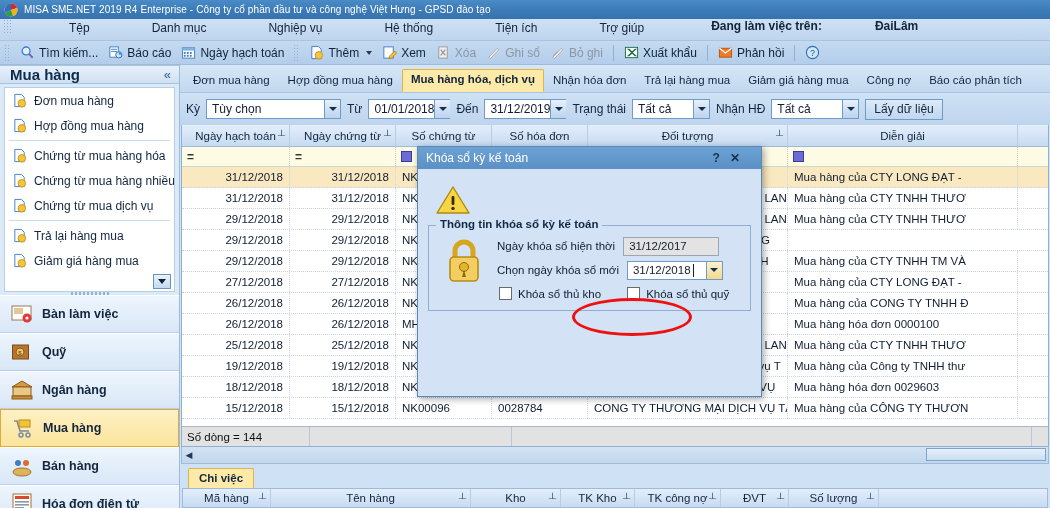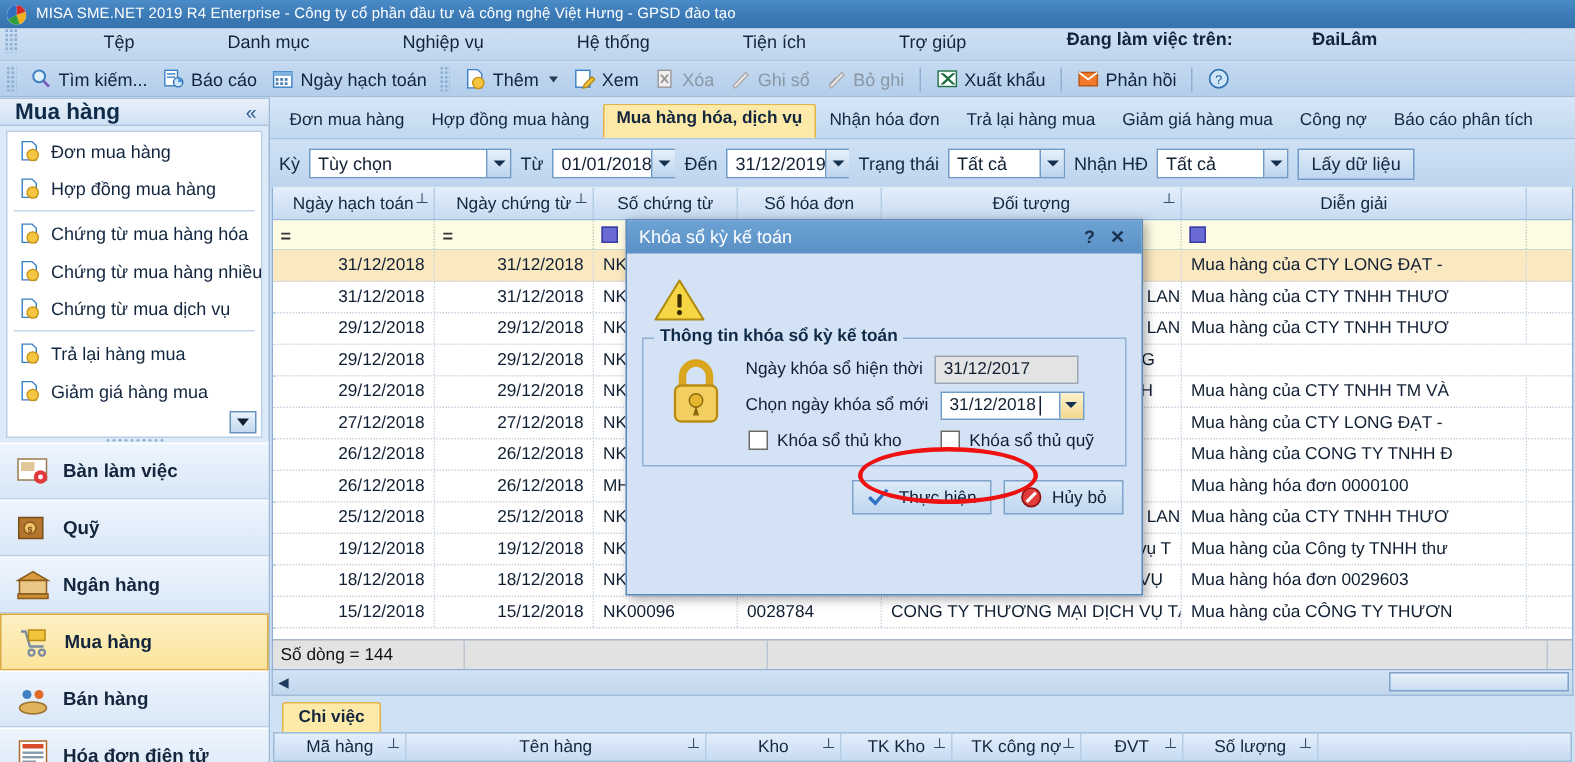--- a/index.html
+++ b/index.html
@@ -147,21 +147,21 @@
   .dhead { display:flex; height:20px; background:linear-gradient(to bottom,#e4eefb,#c6dbf1);
            border:1px solid #9fbbd8; font-size:11.5px; color:#12263f; }
   .dh { display:flex; align-items:center; justify-content:center; position:relative;
         border-right:1px solid #b6cde6; flex:none; padding:0 4px;}
   .dh .pin { position:absolute; right:4px; font-size:10px; color:#2d4a6b;}
 
   
   .modal { position:absolute; left:417px; top:146px; width:345px; height:251px;
            border:1px solid #5b88b8; background:#d3e3f5; box-shadow:2px 2px 7px rgba(0,0,0,.35); z-index:50;}
   .modal-tb { height:22px; background:linear-gradient(to bottom,#6da2d4,#5b90c6);
-              display:flex; align-items:center; padding:0 6px 0 8px; color:#fff; font-size:12px;justify-content:flex-end;}
+              display:flex; align-items:center; padding:0 16px 0 8px; color:#fff; font-size:12px;justify-content:flex-end;}
   .modal-tb .mt { flex:1; white-space:nowrap;}
   .modal-tb .mbtn { padding:0 5px; font-weight:bold; font-size:12px; color:#17324f;}
   .modal-body { padding:10px 10px 8px 10px; }
   .warn-row { display:flex; gap:10px; align-items:flex-start; padding:2px 0 6px 8px;}
   .warn-ico { width:34px; height:30px; flex:none; margin-top:4px;}
   .warn-text { font-size:11.5px; line-height:14px; color:#101f33; }
   .fieldset { border:1px solid #8fb0d4; margin-top:4px; padding:8px 8px 10px 8px; position:relative;}
   .fieldset > .legend { position:absolute; top:-8px; left:7px; background:#d3e3f5; padding:0 4px;
                         font-size:11.5px; font-weight:bold; color:#102a46;}
   .fs-inner { display:flex; gap:10px; align-items:flex-start;}
@@ -756,33 +756,18 @@
               </label>
               <label class="cb">
                 <span class="cbox"></span>
                 <span>Khóa sổ thủ quỹ</span>
               </label>
             </div>
           </div>
         </div>
       </div>
 
-      <div class="dbtns">
-        <div class="dbtn">
-          <svg width="15" height="13" viewBox="0 0 15 13">
-            <path d="M1.5 6.5 L5.5 10.5 L13.5 1.5" fill="none" stroke="#2f6fc4" stroke-width="2.2"></path>
-          </svg>
-          <span>Thực hiện</span>
-        </div>
-        <div class="dbtn">
-          <svg width="15" height="15" viewBox="0 0 16 16">
-            <circle cx="8" cy="8" r="6.6" fill="#e23b3b" stroke="#8e1212" stroke-width="1.2"></circle>
-            <rect x="3.4" y="6.9" width="9.2" height="2.2" fill="#fff" transform="rotate(-45 8 8)"></rect>
-          </svg>
-          <span>Hủy bỏ</span>
-        </div>
-      </div>
     </div>
   </div>
 
   <div class="ellipse"></div>
 
 </div>
 
 </body></html>

